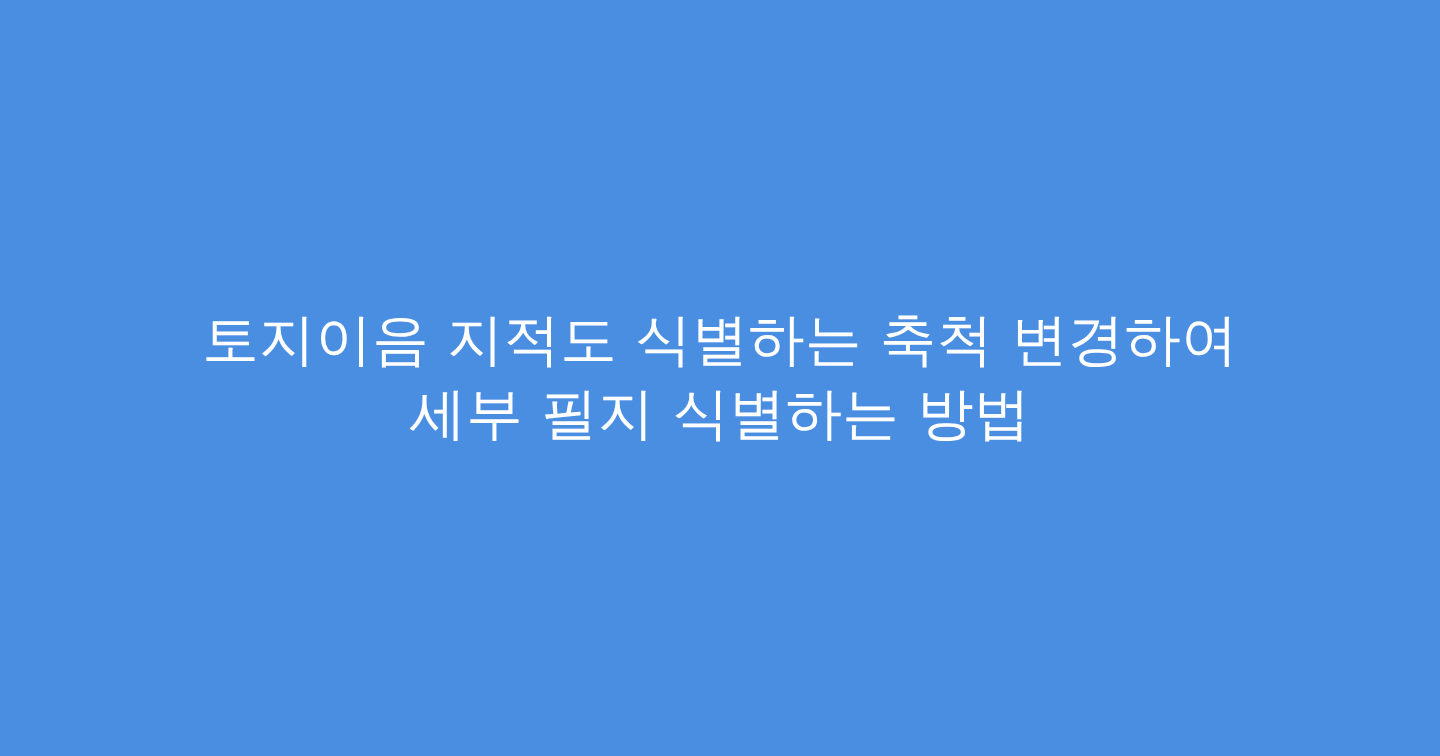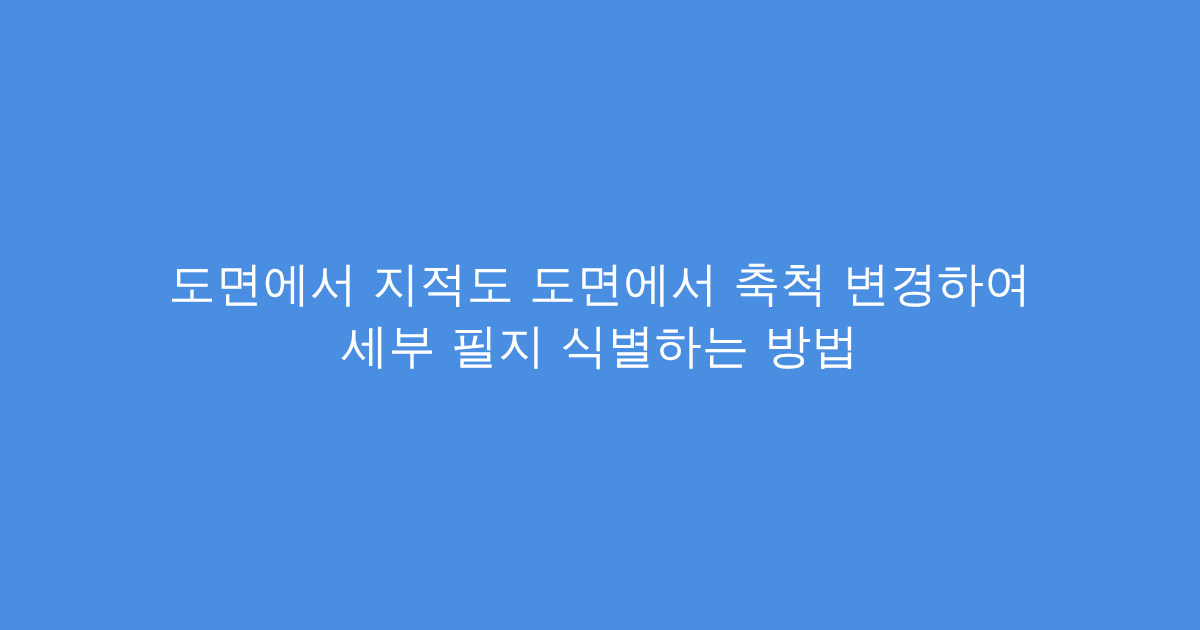--- a/index.html
+++ b/index.html
@@ -46,15 +46,15 @@
     word-break: keep-all;
     text-align: center;
     white-space: pre-wrap;
   }
 </style>
 </head>
 <body>
 
 <div class="card">
   <div class="title-block">
-    <h1 class="card-title">도면에서 지적도 도면에서 축척 변경하여 세부 필지 식별하는 방법</h1>
+    <h1 class="card-title">토지이음 지적도 식별하는 축척 변경하여 세부 필지 식별하는 방법</h1>
   </div>
 </div>
 
 </body></html>

